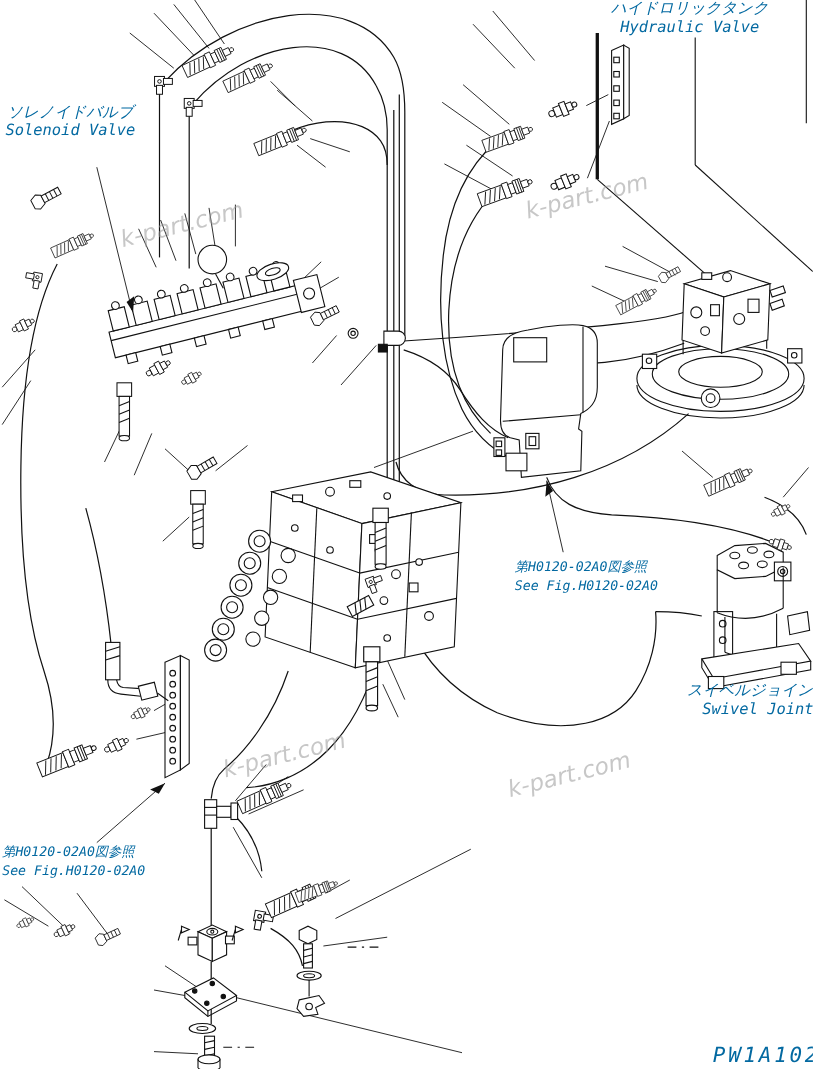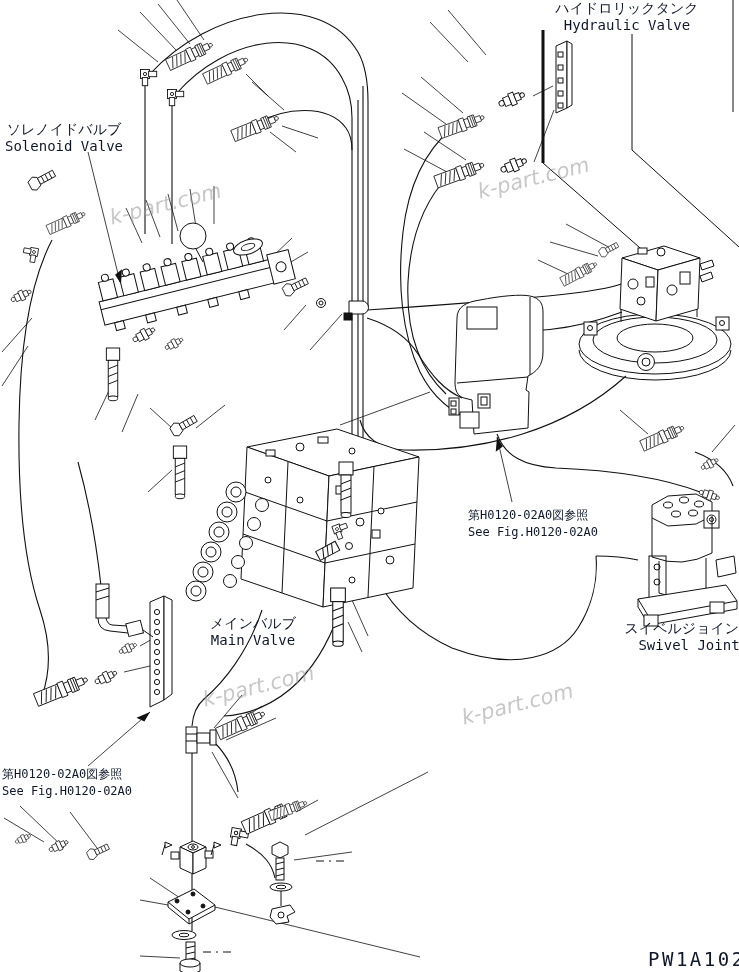--- a/index.html
+++ b/index.html
@@ -1,21 +1,21 @@
 <!DOCTYPE html>
 <html><head>
 <meta charset="utf-8">
 <style>
   * { margin:0; padding:0; box-sizing:border-box; }
   html,body { width:739px; height:972px; background:#ffffff; overflow:hidden; }
   #stage { position:relative; width:739px; height:972px; background:#fff;
            font-family:"DejaVu Sans Mono", monospace; }
   #stage svg { position:absolute; left:0; top:0; z-index:1; }
-  .lbl { position:absolute; font-size:14px; line-height:17px; color:#0f172a;
-         white-space:nowrap; z-index:3; }
+  .lbl { position:absolute; font-size:14px; line-height:17px; color:#0369a1;
+         white-space:nowrap; z-index:3;font-style:italic; }
   .ctr { transform:translateX(-50%); text-align:center; }
   .sm { font-size:12px; line-height:17px; }
   .code { font-size:19px; letter-spacing:2.5px; }
   .wm { position:absolute; font-family:"DejaVu Sans", sans-serif; font-style:italic;
         font-size:21px; color:#9a9a9a; opacity:.55; transform:rotate(-14deg);
         transform-origin:0 50%; z-index:4; white-space:nowrap; }
 </style>
 </head>
 <body>
 
@@ -450,35 +450,31 @@
     <use href="#arrowHd" transform="translate(497,437) rotate(-103)"></use>
     <use href="#arrowHd" transform="translate(150,712) rotate(-41)"></use>
   </g>
 </svg>
 
   <div class="lbl ctr" style="left:627px; top:0px">
     <div>ハイドロリックタンク</div>
     <div>Hydraulic Valve</div>
   </div>
 
-  <div class="lbl ctr" style="left:64px; top:121px">
+  <div class="lbl ctr" style="left:64px; top:94px">
     <div>ソレノイドバルブ</div>
     <div>Solenoid Valve</div>
   </div>
 
 
   <div class="lbl sm" style="left:468px; top:507px">
     <div>第H0120-02A0図参照</div>
     <div>See Fig.H0120-02A0</div>
   </div>
 
-  <div class="lbl ctr" style="left:253px; top:615px">
-    <div>メインバルブ</div>
-    <div>Main Valve</div>
-  </div>
 
   <div class="lbl ctr" style="left:689px; top:620px">
     <div>スイベルジョイント</div>
     <div>Swivel Joint</div>
   </div>
 
   <div class="lbl sm" style="left:2px; top:766px">
     <div>第H0120-02A0図参照</div>
     <div>See Fig.H0120-02A0</div>
   </div>

